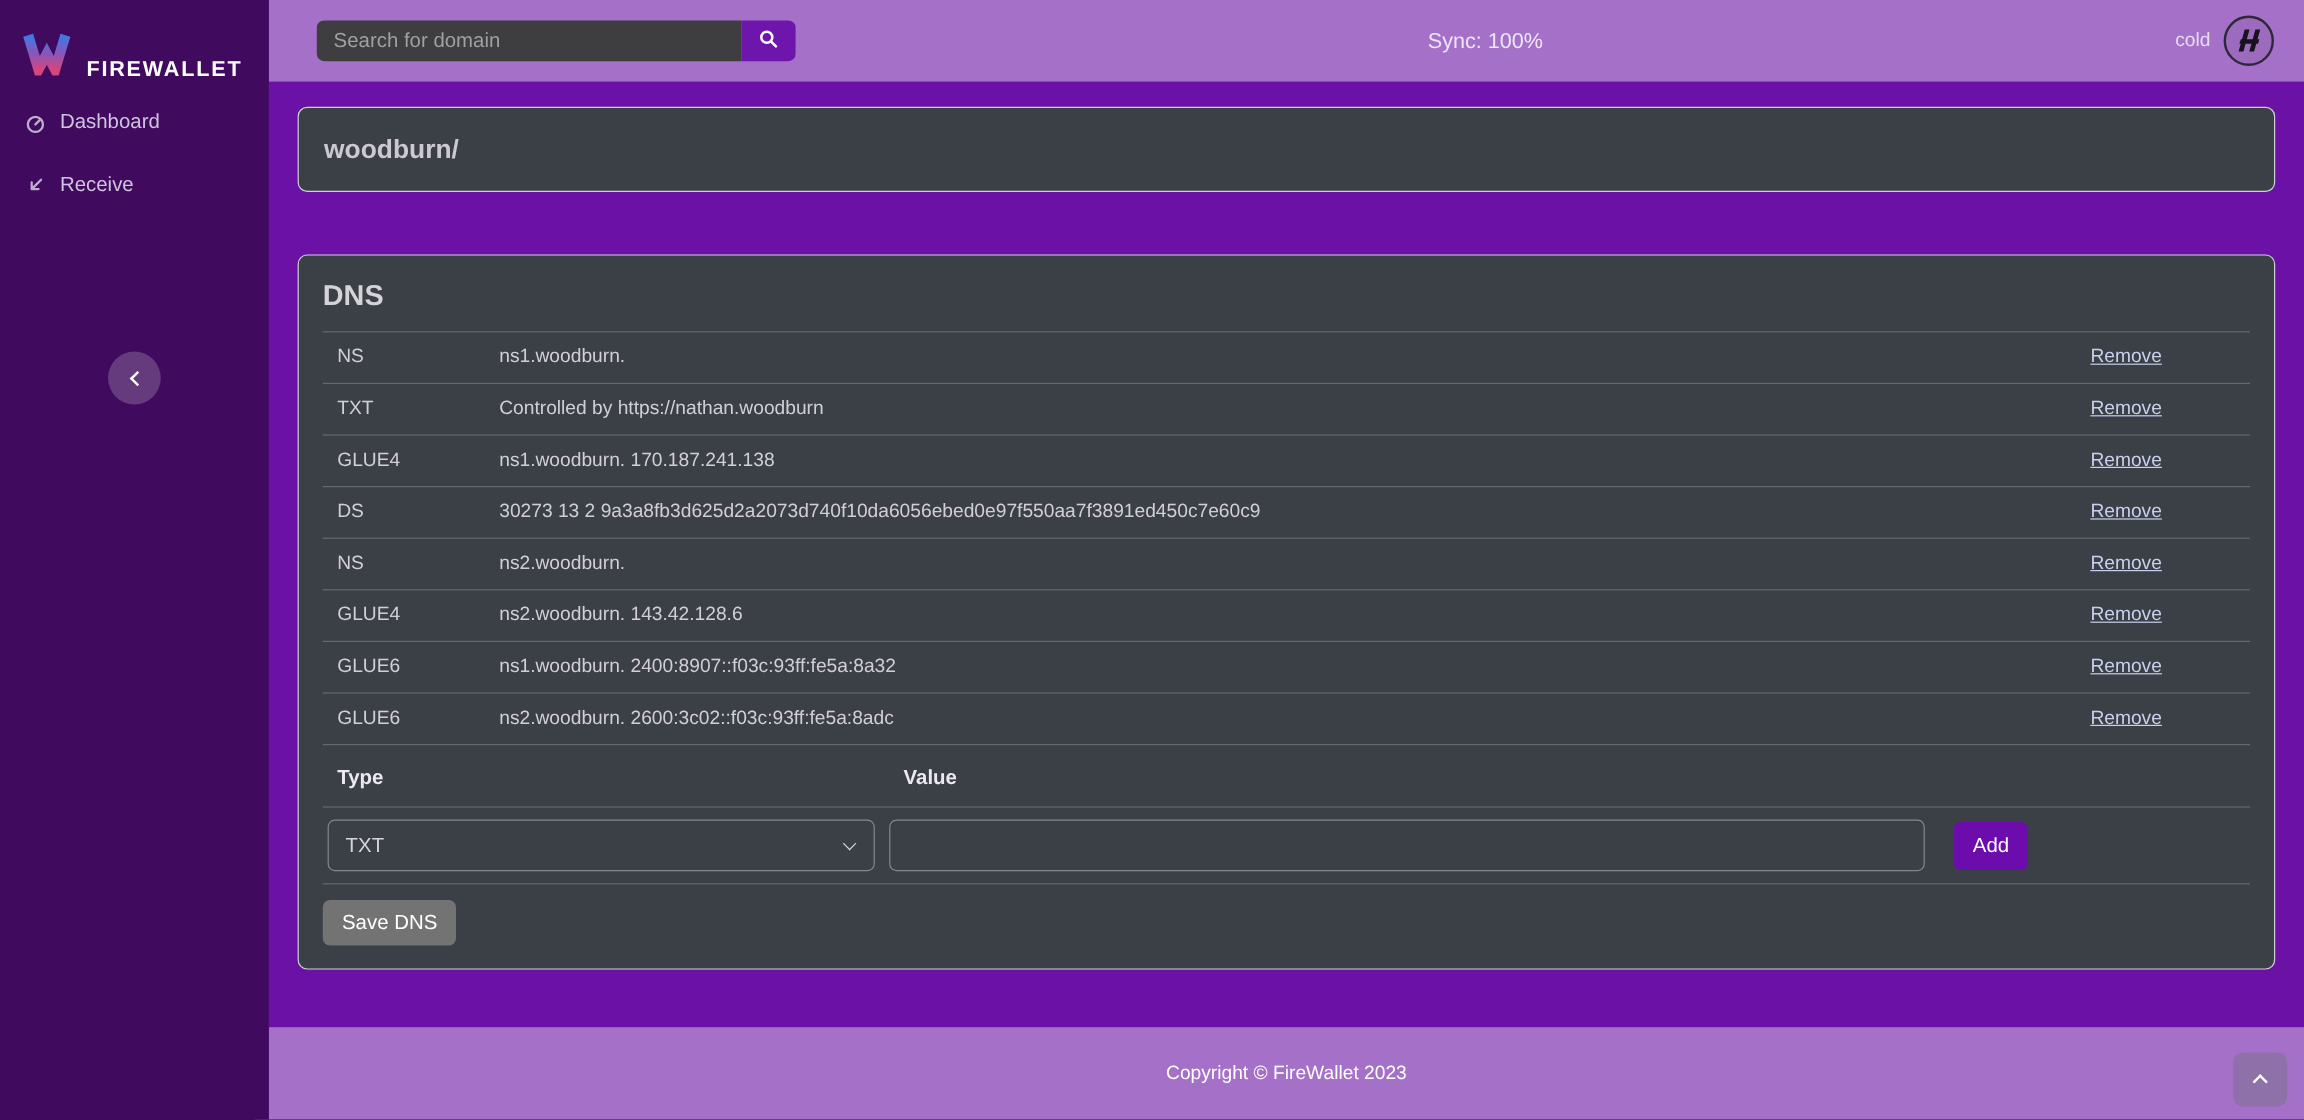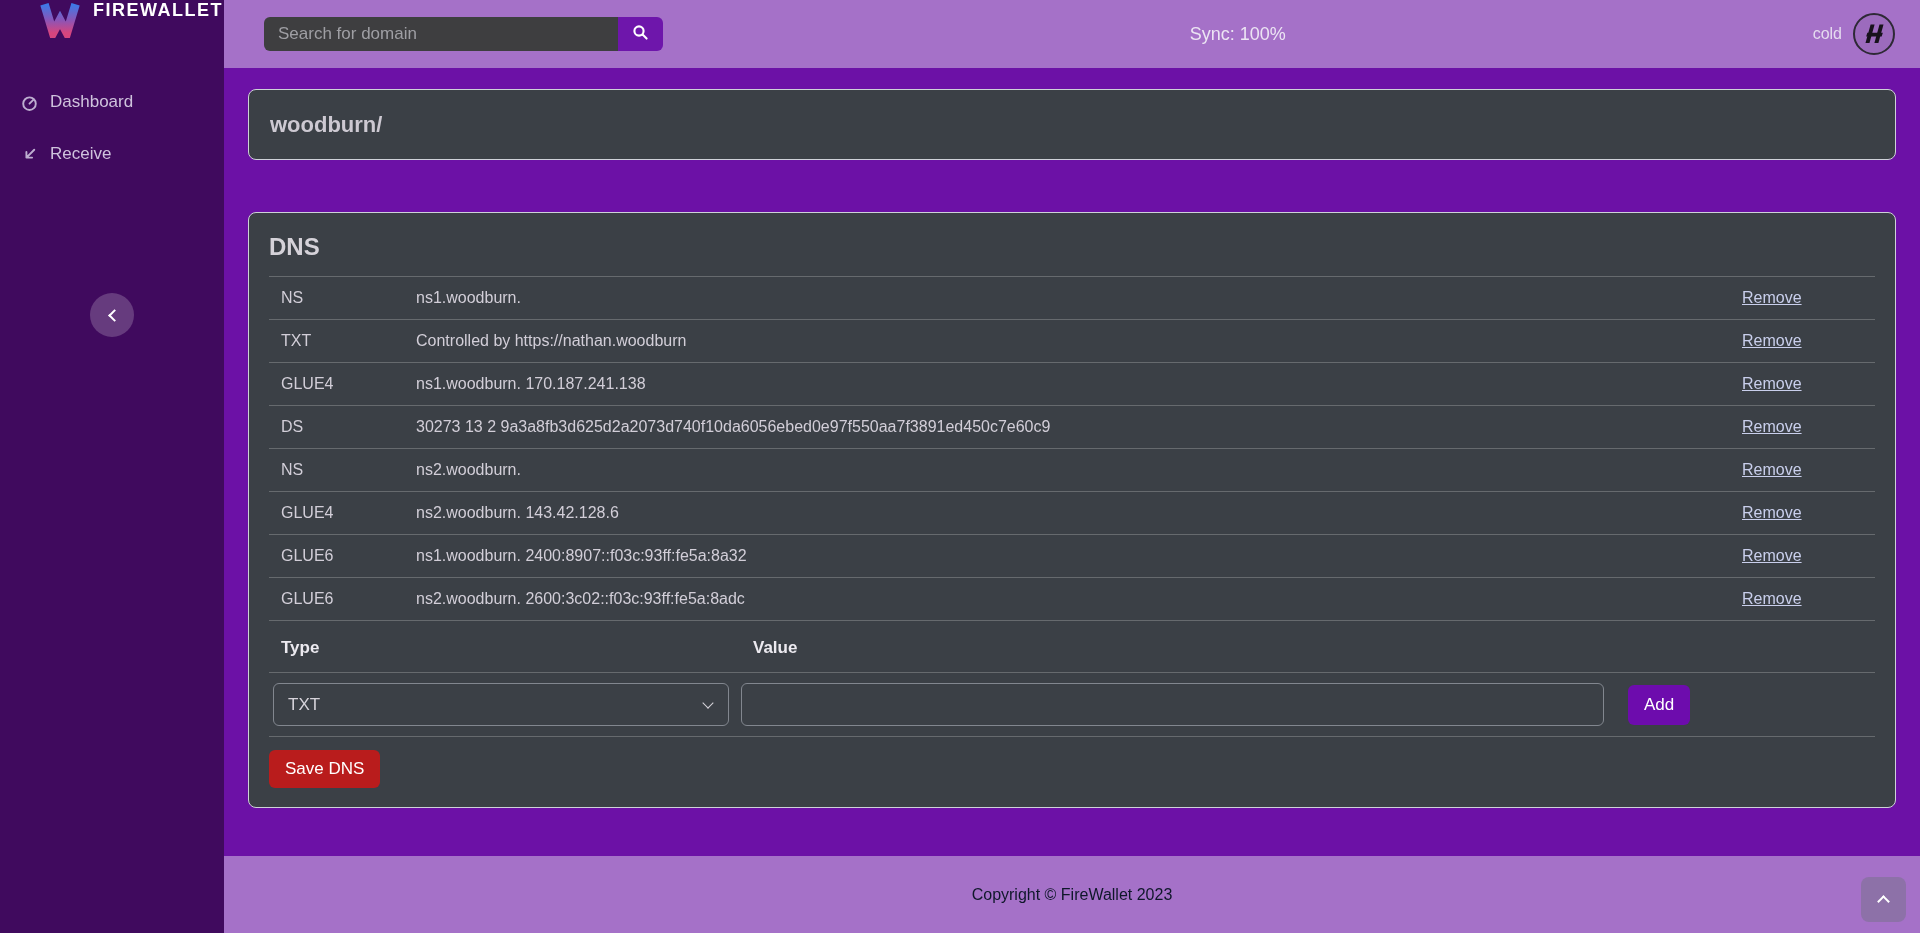--- a/index.html
+++ b/index.html
@@ -2,21 +2,21 @@
 <html><head>
 <meta charset="utf-8">
 <style>
   html,body{margin:0;padding:0;background:#6c11a6;}
   *{box-sizing:border-box;}
   body{font-family:"Liberation Sans", sans-serif;}
   .app{width:1920px;height:933px;display:flex;overflow:hidden;position:relative;}
 
   
   .sidebar{width:224px;flex-shrink:0;background:#400a5e;color:#cfc3dd;position:relative;}
-  .sidebar-header{height:68px;display:flex;align-items:flex-start;gap:12px;padding:0 18px;cursor:pointer;margin-left:21px;}
+  .sidebar-header{height:68px;display:flex;align-items:flex-end;gap:12px;padding:0 18px;cursor:pointer;}
   .brand-name{color:#ffffff;font-weight:700;font-size:18px;letter-spacing:1.5px;}
   .nav{margin-top:8px;}
   .nav-item{display:flex;align-items:center;gap:11px;height:52px;padding:0 20px;color:#cfc3dd;text-decoration:none;font-size:17px;cursor:pointer;}
   .nav-icon{width:19px;height:19px;display:inline-flex;align-items:center;justify-content:center;color:#bdaed0;}
   .collapse-btn{position:absolute;left:90px;top:293px;width:44px;height:44px;border-radius:50%;
     background:rgba(255,255,255,0.20);border:none;display:flex;align-items:center;justify-content:center;cursor:pointer;}
   .chev{display:inline-block;width:9px;height:9px;border-left:2.5px solid #ffffff;border-top:2.5px solid #ffffff;}
   .chev-left{transform:rotate(-45deg);margin-left:4px;}
   .chev-up{transform:rotate(45deg);margin-top:4px;}
 
@@ -60,25 +60,25 @@
 
   .select-box{position:relative;height:43px;border:1px solid #82878f;border-radius:6px;display:flex;align-items:center;
     padding:0 14px;color:#d6d3da;font-size:17px;cursor:pointer;background:transparent;}
   .select-chev{position:absolute;right:16px;top:15px;width:8px;height:8px;border-left:1.8px solid #d6d3da;
     border-top:1.8px solid #d6d3da;transform:rotate(225deg);}
   .value-input{width:100%;height:43px;border:1px solid #82878f;border-radius:6px;background:transparent;outline:none;
     padding:0 14px;color:#e6e3ea;font-size:17px;font-family:"Liberation Sans", sans-serif;}
   .btn{border:none;border-radius:6px;color:#ffffff;font-size:17px;cursor:pointer;
     font-family:"Liberation Sans", sans-serif;}
   .btn-add{background:#6d0cad;height:40px;padding:0 16px;}
-  .btn-save{background:#b91c1c;height:38px;padding:0 16px;margin-top:13px;}
+  .btn-save{background:#737373;height:38px;padding:0 16px;margin-top:13px;}
 
   
   .footer{height:77px;background:#a571c8;display:flex;align-items:center;justify-content:center;flex-shrink:0;}
-  .copyright{color:#0f172a;font-size:16px;}
+  .copyright{color:#ffffff;font-size:16px;}
   .scrolltop{position:absolute;right:14px;bottom:11px;width:45px;height:45px;border:none;border-radius:8px;
     background:#8d71a8;display:flex;align-items:center;justify-content:center;cursor:pointer;}
 </style>
 </head>
 <body>
 
 <div class="app">
 
   <aside class="sidebar">
     <div class="sidebar-header">

